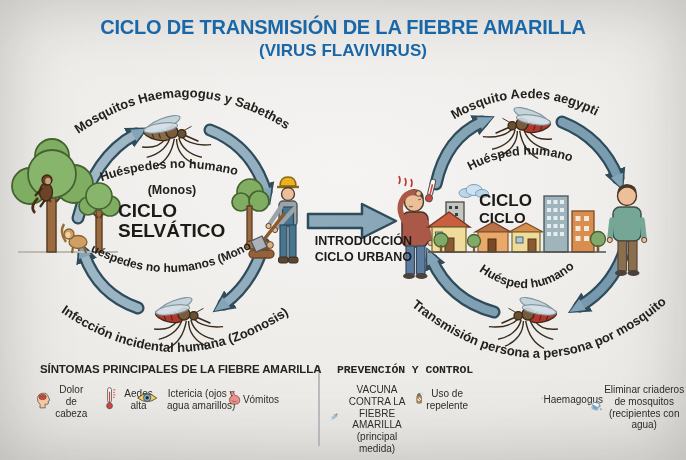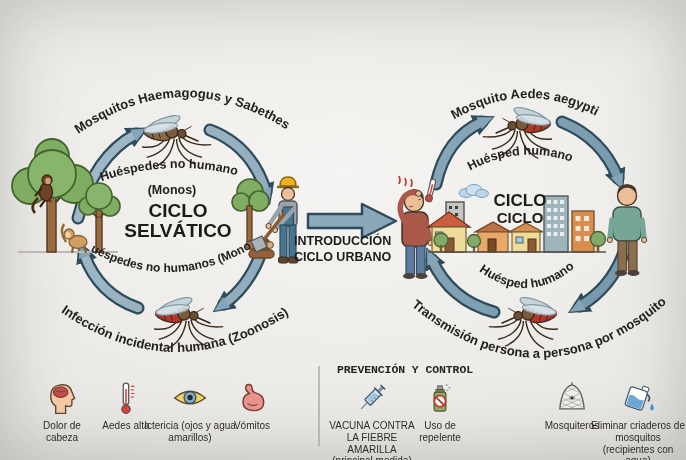--- a/index.html
+++ b/index.html
@@ -10,40 +10,44 @@
   .title{position:absolute;top:16px;left:0;width:686px;text-align:center;color:#1a67a8;}
   .title .t1{font-size:20px;font-weight:bold;letter-spacing:-.2px;}
   .title .t2{font-size:17px;font-weight:bold;margin-top:2px;}
   svg.diagram{position:absolute;top:80px;left:0;width:686px;height:280px;z-index:1;}
   .arc13{font-size:13px;font-weight:bold;fill:#23211d;}
   .arc12{font-size:12px;font-weight:bold;fill:#23211d;}
   .arc12b{font-size:12.5px;font-weight:bold;fill:#23211d;}
   .arrow-under{fill:none;stroke:#2f4c5c;stroke-width:13;stroke-linecap:round;}
   .arrow-over{fill:none;stroke:url(#ag);stroke-width:8.5;stroke-linecap:round;}
   .mleg{fill:none;stroke:#3a2a1a;stroke-width:1.2;}
-  .cyc-label{position:absolute;z-index:2;text-align:center;color:#1c1b18;font-weight:bold;line-height:1.04;}
+  .cyc-label{position:absolute;z-index:2;text-align:left;color:#1c1b18;font-weight:bold;line-height:1.04;}
   #lblSelv{left:118px;top:201px;width:120px;font-size:19px;}
   #lblUrb{left:479px;top:192px;width:82px;font-size:17px;}
   #lblUrb .l2{font-size:15px;}
-  .intro-label{position:absolute;left:294px;top:233px;width:118px;z-index:2;text-align:left;
+  .intro-label{position:absolute;left:294px;top:233px;width:118px;z-index:2;text-align:right;
     font-size:12.5px;font-weight:bold;line-height:1.3;color:#1c1b18;}
   .bottom{position:absolute;left:0;top:358px;width:686px;height:102px;z-index:2;}
   .divider{position:absolute;left:318px;top:8px;width:2px;height:80px;background:#a7abb0;opacity:.75;}
   .sec-header{position:absolute;top:5px;font-size:11.5px;font-weight:bold;color:#26241f;letter-spacing:-.1px;}
   #symHeader{left:40px;}
   #prevHeader{left:337px;font-family:Liberation Mono, monospace;}
-  .bitem{position:absolute;top:22px;transform:translateX(-50%);display:flex;flex-direction:column;align-items:center;}
+  .bitem{position:absolute;top:22px;transform:translateX(-50%);display:flex;flex-direction:row;align-items:center;}
   .bitem svg{width:36px;height:36px;}
   .bitem .lbl{margin-top:4px;font-size:10px;line-height:1.18;color:#2e2c28;text-align:center;}
 </style>
 </head>
 <body>
 
 <div class="stage">
 
+  <div class="title">
+    <div class="t1">CICLO DE TRANSMISIÓN DE LA FIEBRE AMARILLA</div>
+    <div class="t2">(VIRUS FLAVIVIRUS)</div>
+  </div>
 
   <svg class="diagram" viewBox="0 0 686 280">
     <defs>
       <linearGradient id="ag" gradientUnits="userSpaceOnUse" x1="0" y1="0" x2="686" y2="280">
         <stop offset="0" stop-color="#a9bfcc"></stop>
           <stop offset="1" stop-color="#6e93a8"></stop>
       </linearGradient>
       <marker id="hD" markerUnits="userSpaceOnUse" markerWidth="26" markerHeight="26" refX="8" refY="13" orient="auto">
         <path d="M0,2 L22,13 L0,24 Z" fill="#2f4c5c"></path>
       </marker>
@@ -299,20 +303,21 @@
     <div class="l2">CICLO</div>
   </div>
   <div class="intro-label">
     <div>INTRODUCCIÓN</div>
     <div>CICLO URBANO</div>
   </div>
 
   <div class="bottom">
     <div class="divider"></div>
 
+    <div class="sec-header" id="symHeader">SÍNTOMAS PRINCIPALES DE LA FIEBRE AMARILLA</div>
 
     <div class="bitem" style="left:62px;width:56px">
       <svg viewBox="0 0 40 40">
         <path d="M13,37 L13,29 Q7,25 7.5,17 Q8,7 18,5.5 Q28,4 30.5,12 L34,20.5 L31,22 L31,26.5 Q31,30 27,29.3 L24,28.8 L24,37 Z" fill="#f2c9a4" stroke="#59422f" stroke-width="1.5"></path>
         <ellipse cx="18.5" cy="13.5" rx="8" ry="5.8" fill="#c0504d" stroke="#8a3230" stroke-width="1.3"></ellipse>
         <path d="M13,13.5 q3,-3 5.5,0 q3,-3 5.5,0" fill="none" stroke="#8a3230" stroke-width="1"></path>
       </svg>
       <div class="lbl">Dolor de cabeza</div>
     </div>
     <div class="bitem" style="left:126px;width:58px">
@@ -377,21 +382,21 @@
         <g clip-path="url(#netClipB)" stroke="#9a9a96" stroke-width="0.7">
           <path d="M4,12 L36,26 M4,18 L36,32 M4,24 L34,36 M10,6 L38,18"></path>
           <path d="M36,12 L4,26 M36,18 L4,32 M36,24 L6,36 M30,6 L2,18"></path>
         </g>
         <clipPath id="netClipB">
             <path d="M20,5.5 Q31.5,9 33.5,32 L6.5,32 Q8.5,9 20,5.5 Z"></path>
           </clipPath>
         <circle cx="20" cy="20" r="1.5" fill="#333"></circle>
         <path d="M17,18.5 L23,21.5 M17,21.5 L23,18.5 M20,17.5 L20,22.5" stroke="#333" stroke-width="0.7"></path>
       </svg>
-      <div class="lbl">Mosquiteros</div>
+      <div class="lbl">Haemagogus</div>
     </div>
     <div class="bitem" style="left:638px;width:96px">
       <svg viewBox="0 0 40 40">
         <g transform="rotate(18 20 18)">
           <rect x="22" y="5.5" width="7" height="5" rx="1" fill="#fdfdfc" stroke="#44596b" stroke-width="1.2"></rect>
           <rect x="9" y="10" width="20" height="22" rx="3" fill="#fdfdfc" stroke="#44596b" stroke-width="1.4"></rect>
           <path d="M10.5,20 Q14.5,17.5 18.5,20 Q22.5,22.5 27.5,20 L27.5,29 Q27.5,31 25,31 L13,31 Q10.5,31 10.5,29 Z" fill="#6fa7d4"></path>
           <path d="M29,13 Q34.5,14.5 32.5,20" fill="none" stroke="#44596b" stroke-width="2"></path>
         </g>
         <path d="M35.5,26 C38.5,30.5 38,33.5 35.5,33.5 C33,33.5 32.8,30.5 35.5,26 Z" fill="#4a90c8"></path>

